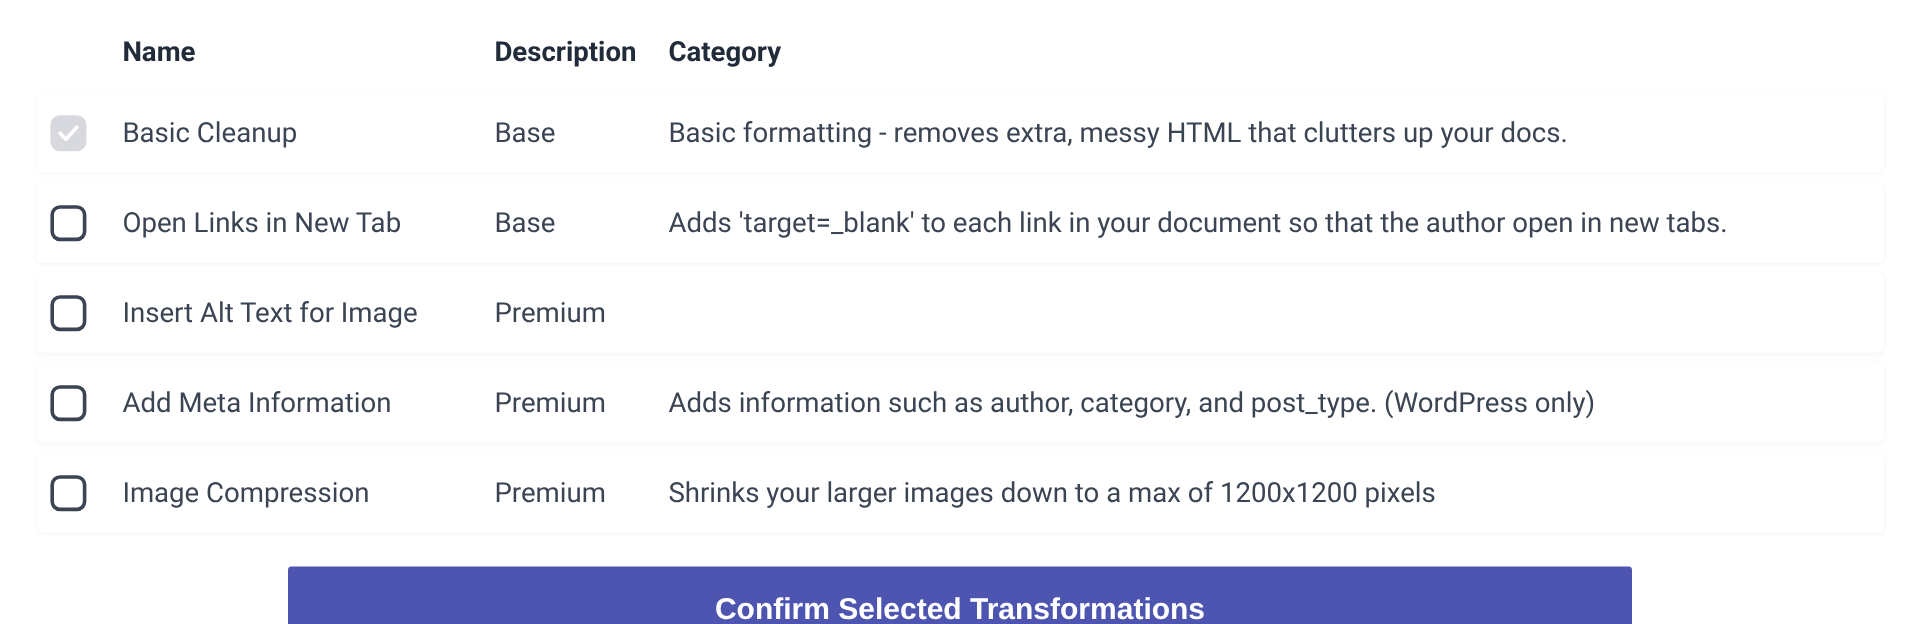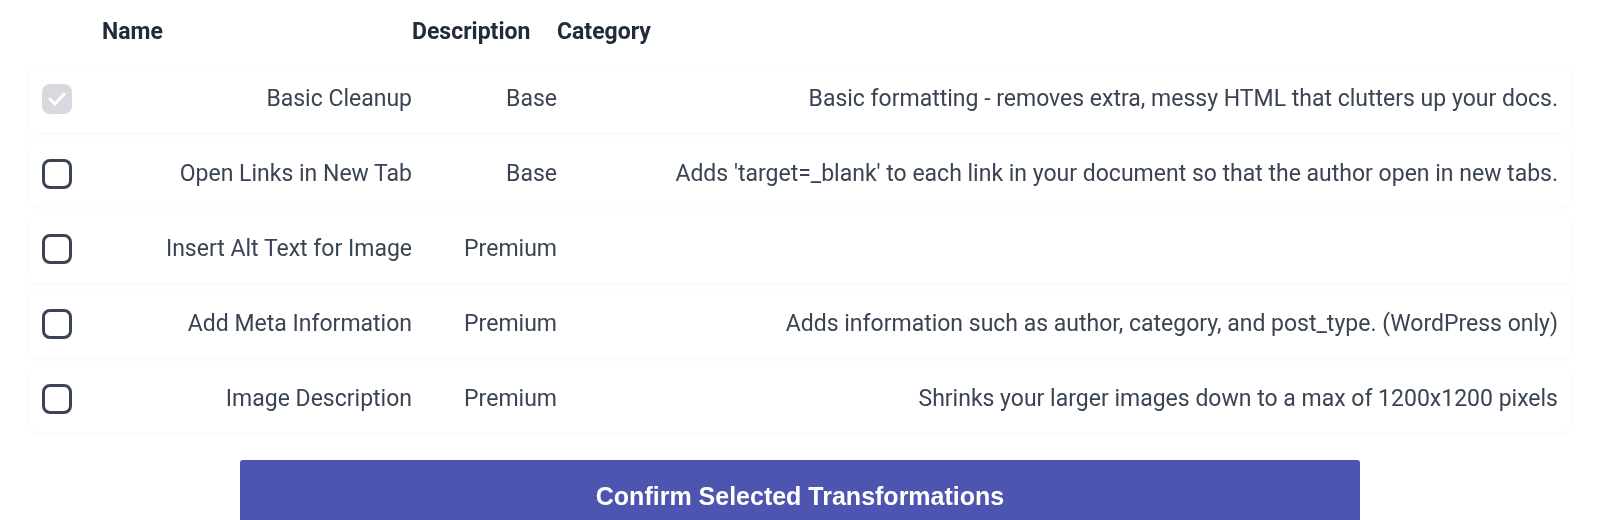--- a/index.html
+++ b/index.html
@@ -15,37 +15,36 @@
       margin: 0 auto;
       padding: 0 10px;
     }
     .table {
       width: 100%;
     }
     .header-row {
       display: grid;
       grid-template-columns: 60px 310px 145px 1fr;
       align-items: center;
-      padding: 18px 12px 20px 12px;
+      padding: 30px 12px 20px 12px;
     }
     .th {
       font-weight: 700;
       font-size: 23px;
       color: #212b3a;
     }
     .data-row {
       display: grid;
       grid-template-columns: 60px 310px 145px 1fr;
       align-items: center;
       background: #ffffff;
       border-radius: 6px;
       padding: 18px 12px;
       margin-bottom: 8px;
       box-shadow: 0 1px 4px rgba(0,0,0,0.04);
-      text-align: right;
     }
     .checkbox-cell {
       display: flex;
       align-items: center;
       justify-content: flex-start;
     }
     .checkbox {
       width: 30px;
       height: 30px;
       border: 3px solid #3a4452;
@@ -135,21 +134,21 @@
       </div>
       <div class="td">Add Meta Information</div>
       <div class="td">Premium</div>
       <div class="td">Adds information such as author, category, and post_type. (WordPress only)</div>
     </div>
 
     <div class="data-row">
       <div class="checkbox-cell">
         <div class="checkbox"></div>
       </div>
-      <div class="td">Image Description</div>
+      <div class="td">Image Compression</div>
       <div class="td">Premium</div>
       <div class="td">Shrinks your larger images down to a max of 1200x1200 pixels</div>
     </div>
 
   </div>
 
   <div class="confirm-wrap">
     <button class="confirm-btn">Confirm Selected Transformations</button>
   </div>
 </div>

